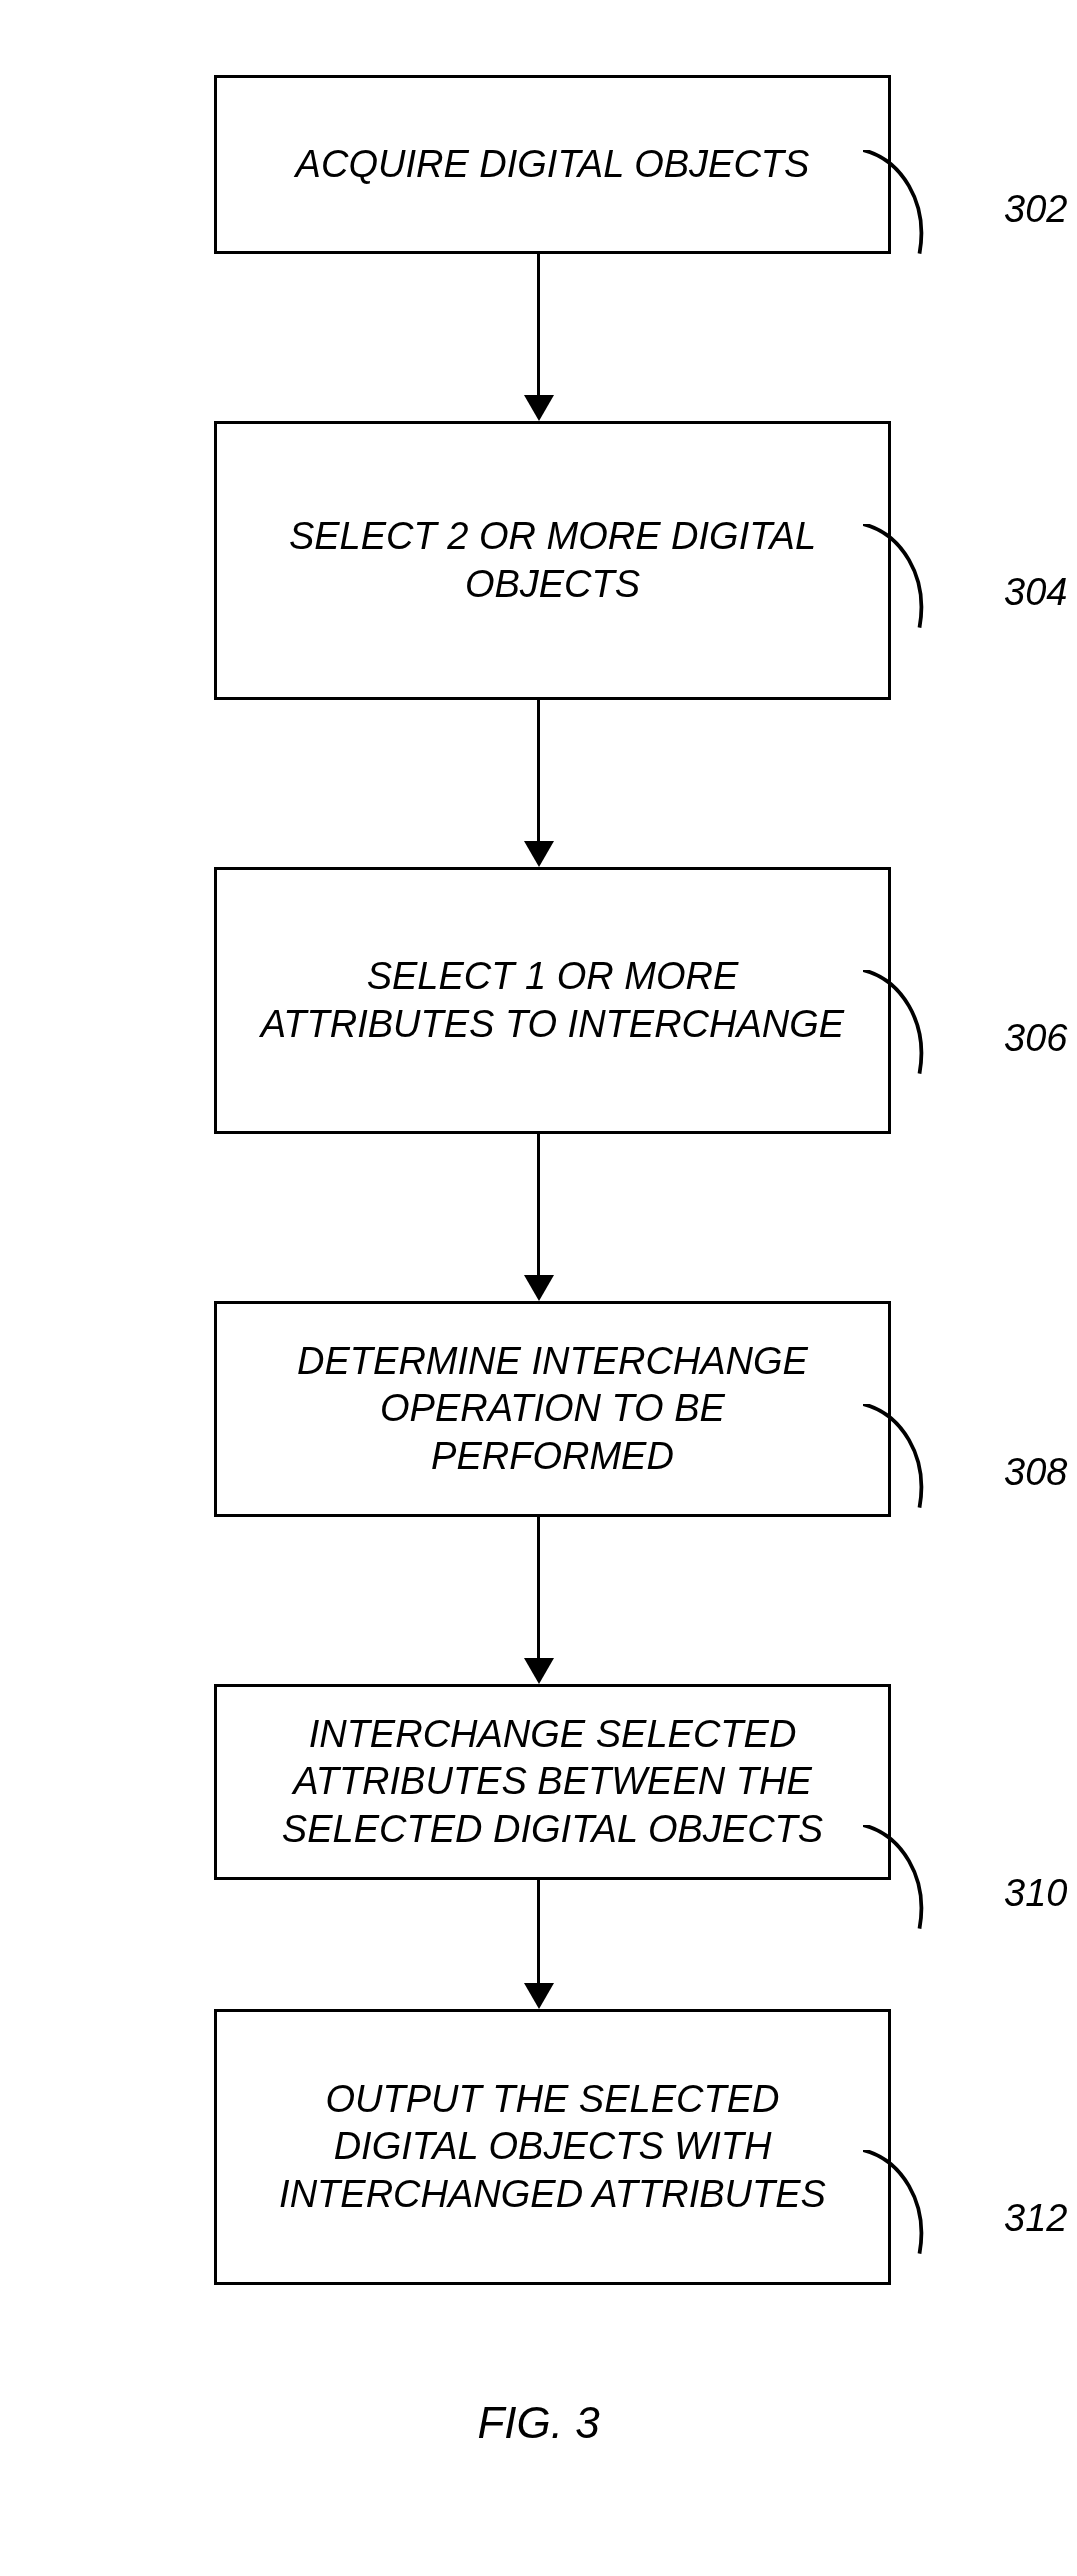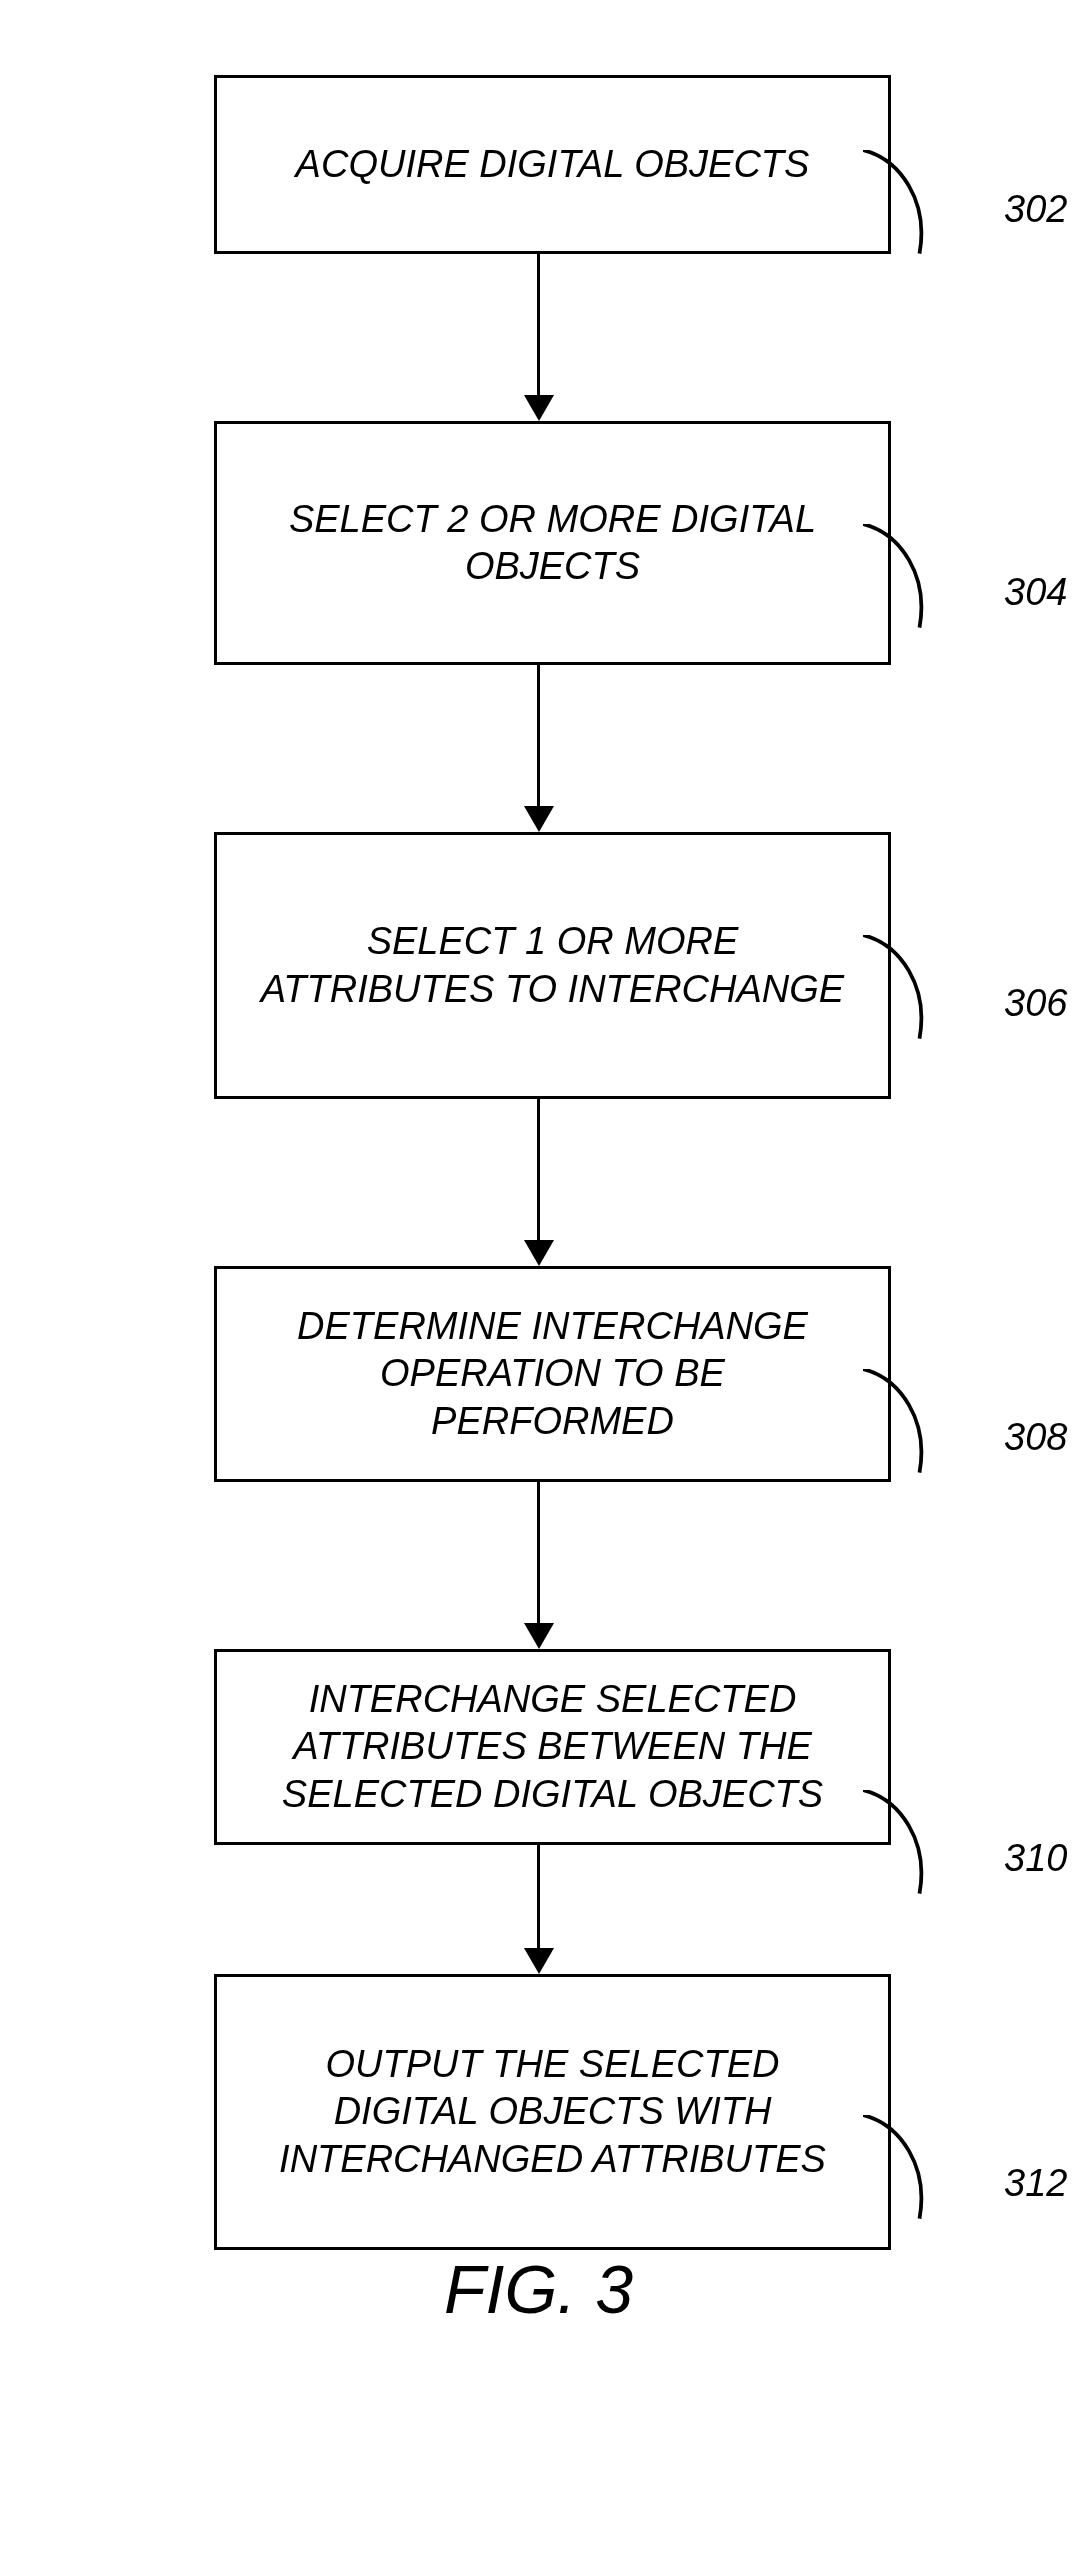--- a/index.html
+++ b/index.html
@@ -60,21 +60,22 @@
     font-style: italic;
     font-size: 38px;
   }
   .callout {
     position: absolute;
     pointer-events: none;
   }
   .figcap {
     text-align: center;
     font-style: italic;
-    font-size: 68px;
+    font-size: 44px;
+    margin-top: 113px;
     font-weight: 500;
   }
 </style>
 </head>
 <body>
 
 <div class="page">
   <div class="flow">
 
     <div class="step-wrap">
@@ -88,21 +89,21 @@
         <span>302</span>
       </div>
     </div>
 
     <div class="connector">
       <div class="line" style="height:141px"></div>
       <div class="arrowhead"></div>
     </div>
 
     <div class="step-wrap">
-      <div class="box" style="height:244px">
+      <div class="box" style="height:279px">
         <span>SELECT 2 OR MORE DIGITAL OBJECTS</span>
       </div>
       <svg class="callout" style="left:677px; top:103px;" width="113" height="113" viewBox="0 0 120 120">
         <path d="M0 0 C 40 10, 70 55, 60 110" stroke="#000" stroke-width="4" fill="none"></path>
       </svg>
       <div class="label" style="left:818px; top:150px;">
         <span>304</span>
       </div>
     </div>
 

